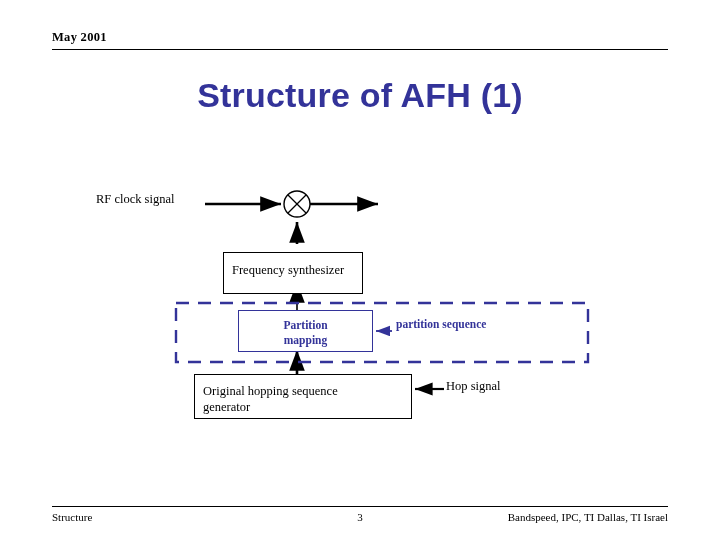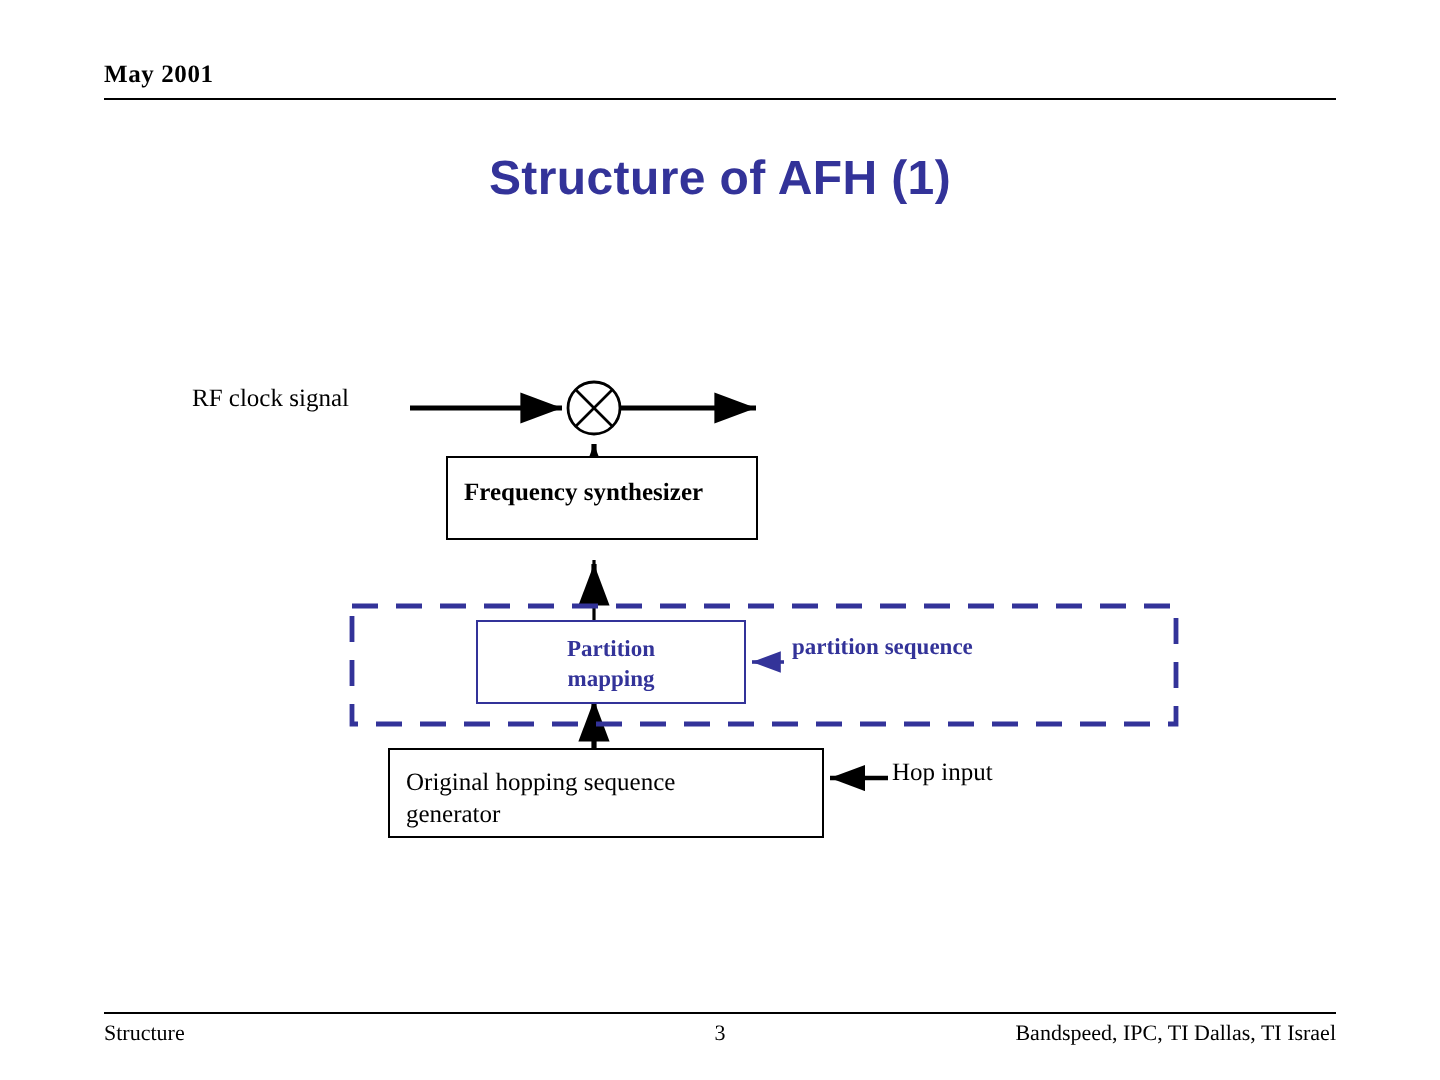--- a/index.html
+++ b/index.html
@@ -55,21 +55,21 @@
 
   
   #slide-title {
     position: absolute;
     left: 0;
     top: 76px;
     width: 720px;
     text-align: center;
     font-family: "Liberation Sans", sans-serif;
     font-weight: bold;
-    font-size: 24px;
+    font-size: 34px;
     color: #333399;
     letter-spacing: 0.2px;
   }
 
   
   #diagram {
     position: absolute;
     left: 0;
     top: 0;
     width: 720px;
@@ -103,25 +103,24 @@
   #label-partition-sequence { left: 396px; top: 318px; }
 
   
   .dg-box {
     position: absolute;
     box-sizing: border-box;
     background: #ffffff;
   }
   #box-freq-synth {
     left: 223px;
-    top: 228px;
-    width: 156px;
+    top: 252px;
+    width: 140px;
     height: 42px;
     border: 1.3px solid #000000;
-    font-weight: bold;
   }
   #box-freq-synth .box-text {
     position: absolute;
     left: 8px;
     top: 10px;
     font-family: "Liberation Serif", serif;
     font-size: 12.5px;
     color: #000000;
     white-space: nowrap;
   }
@@ -275,20 +274,20 @@
 
   <div class="dg-label-navy" id="label-partition-sequence">partition sequence</div>
 
   <div class="dg-box" id="box-orig-hop">
     <span class="box-text">
       <span>Original hopping sequence</span><br>
       <span>generator</span>
     </span>
   </div>
 
-  <div class="dg-label" id="label-hop-clock">Hop input</div>
+  <div class="dg-label" id="label-hop-clock">Hop signal</div>
 
 </div>
 
 <div id="footer-rule"></div>
 <div id="footer-left">Structure</div>
 <div id="footer-center">3</div>
 <div id="footer-right">Bandspeed, IPC, TI Dallas, TI Israel</div>
 
 </body></html>

